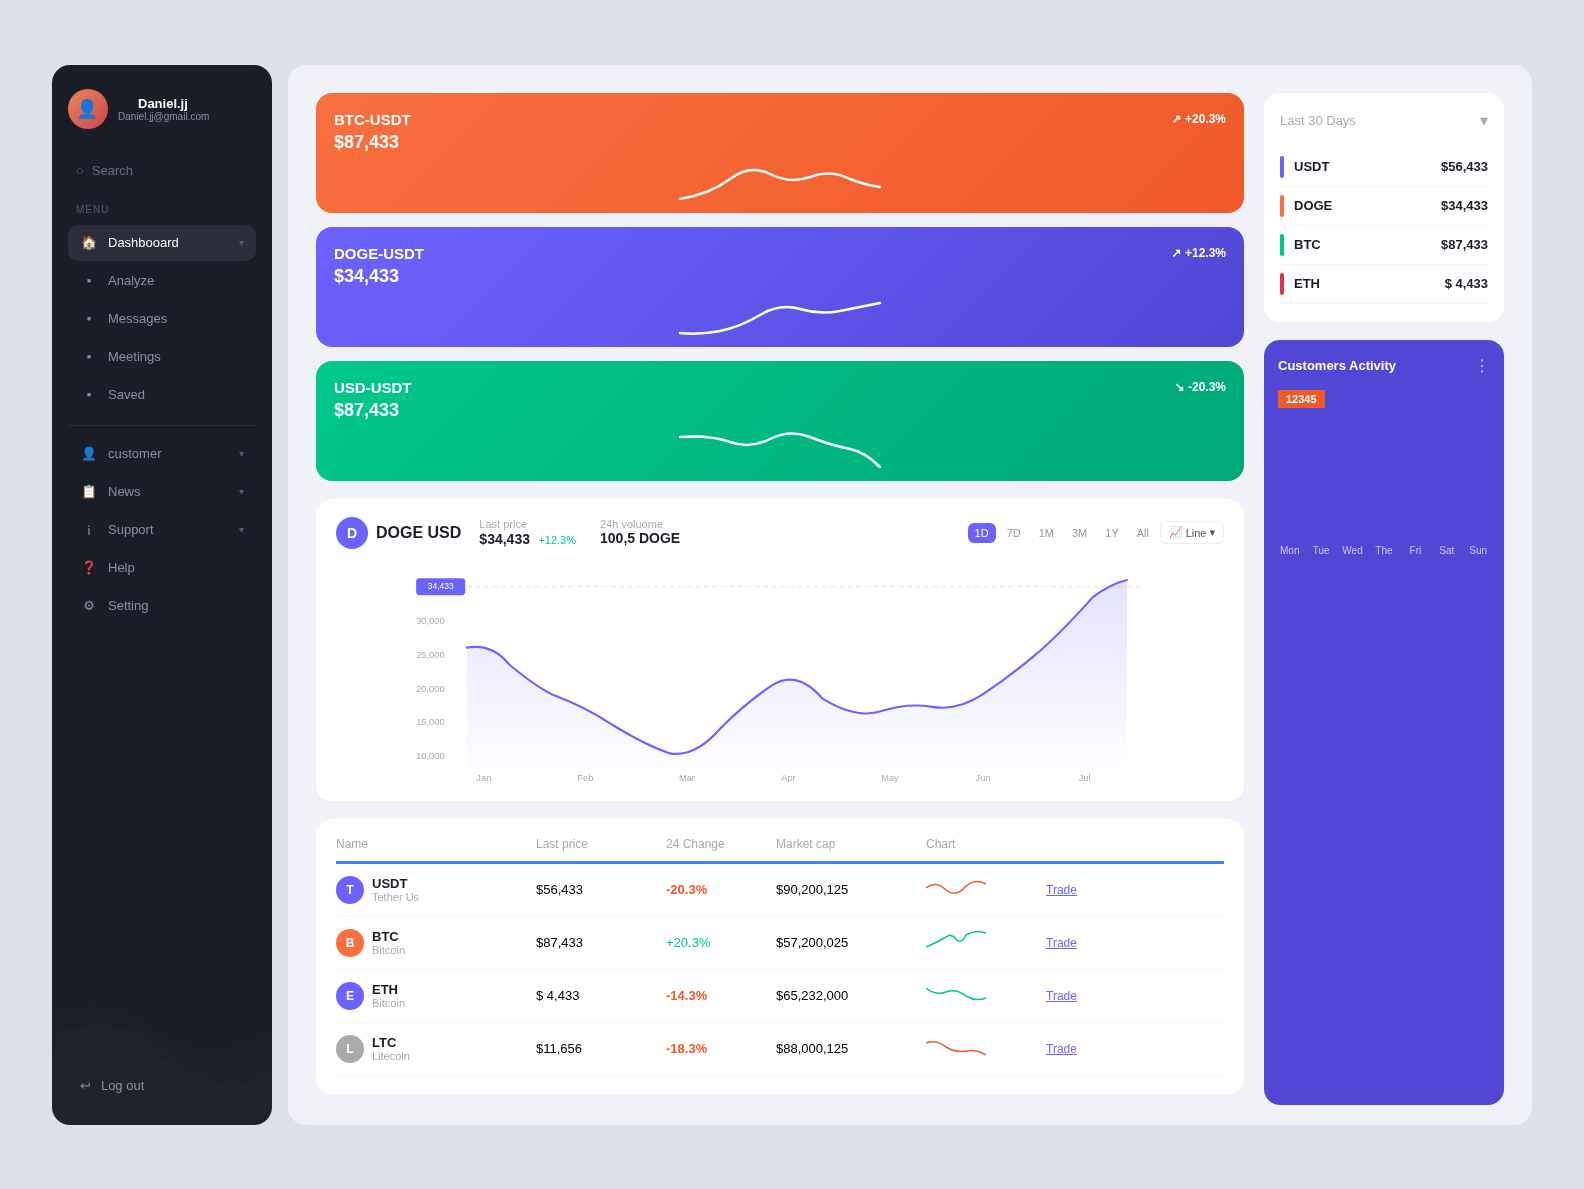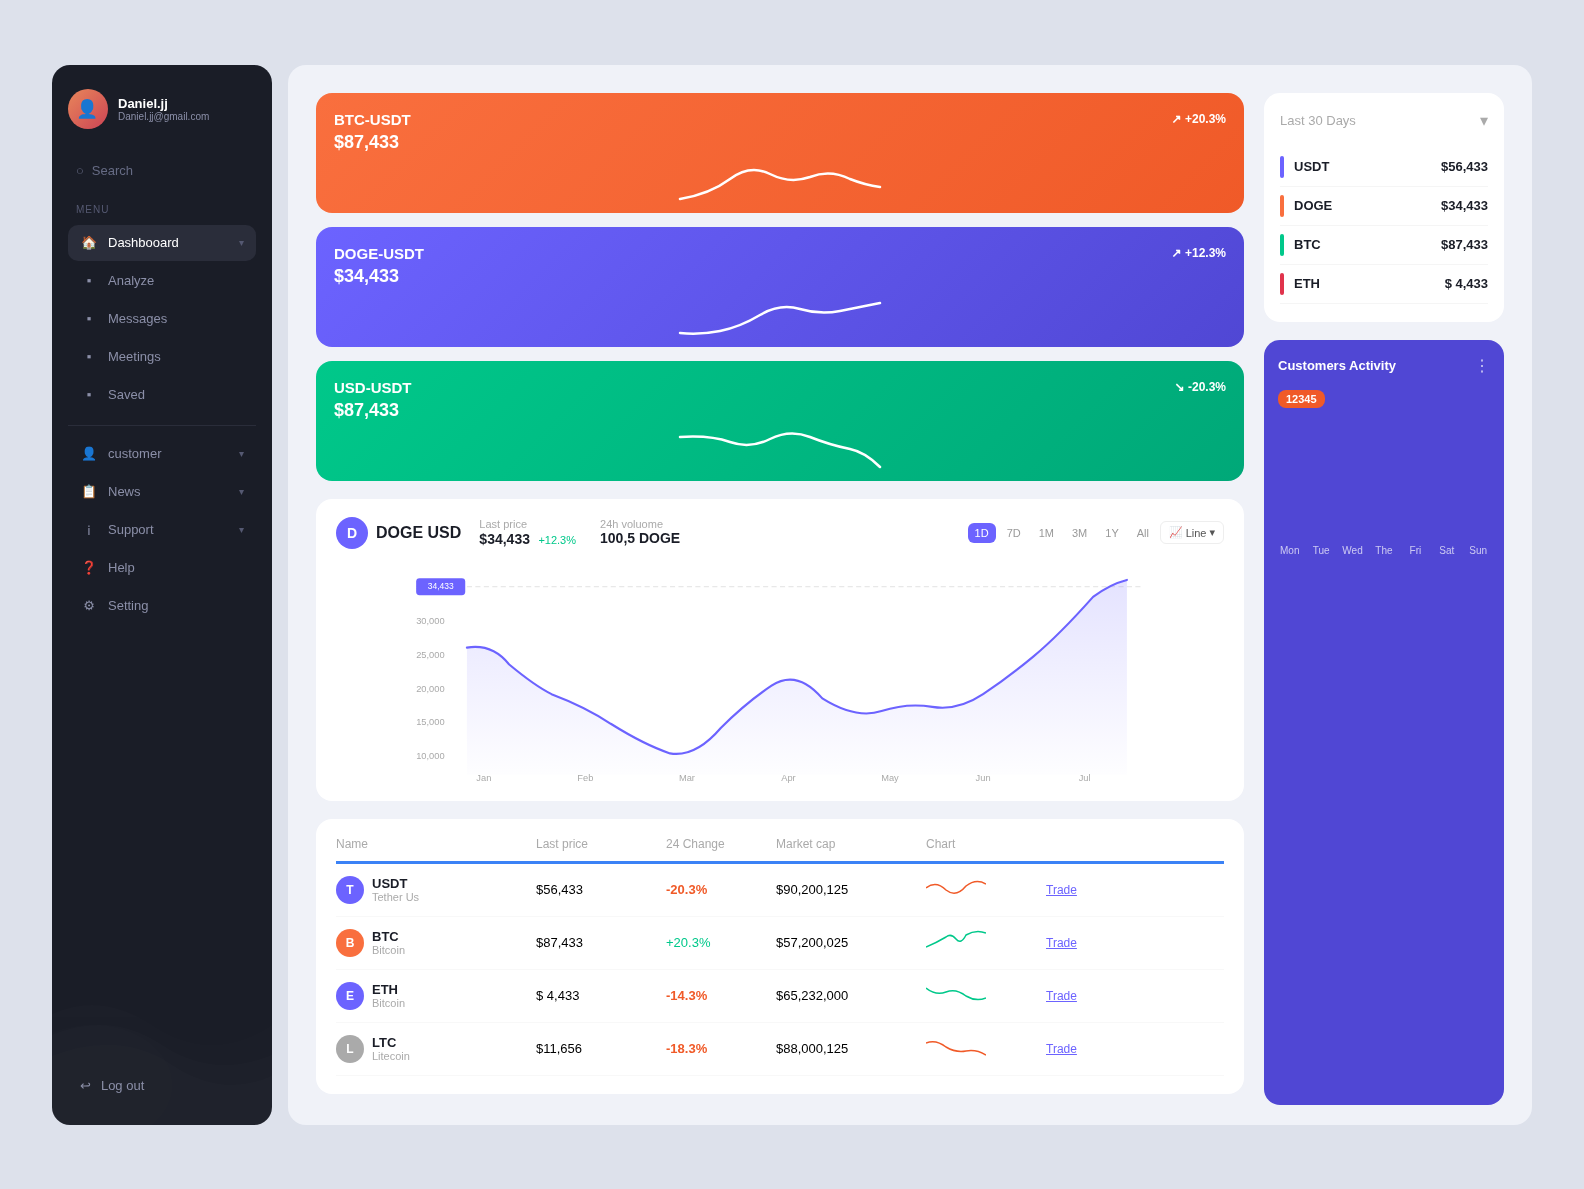--- a/index.html
+++ b/index.html
@@ -45,21 +45,21 @@
       margin-bottom: 28px;
     }
     .avatar {
       width: 40px; height: 40px;
       border-radius: 50%;
       background: linear-gradient(135deg, #e8865a, #c45);
       overflow: hidden;
       display: flex; align-items: center; justify-content: center;
       font-size: 18px;
     }
-    .user-name { font-size: 13px; font-weight: 700; }
+    .user-name { font-size: 13px; font-weight: 700; margin-left: 20px; }
     .user-email { font-size: 10px; color: #8b8fa8; }
     .sidebar-search {
       display: flex;
       align-items: center;
       gap: 8px;
       color: #666b84;
       font-size: 13px;
       padding: 6px 8px;
       margin-bottom: 20px;
       cursor: pointer;
@@ -350,21 +350,21 @@
     }
     .activity-header {
       display: flex;
       justify-content: space-between;
       align-items: center;
       margin-bottom: 14px;
     }
     .activity-title { font-size: 13px; font-weight: 700; }
     .activity-badge {
       background: #f05a28;
-      border-radius: 8px;
+      border-radius: 0;
       padding: 3px 8px;
       font-size: 11px;
       font-weight: 700;
     }
     .bar-chart-area {
       display: flex;
       align-items: flex-end;
       gap: 8px;
       height: 120px;
       padding-bottom: 4px;

